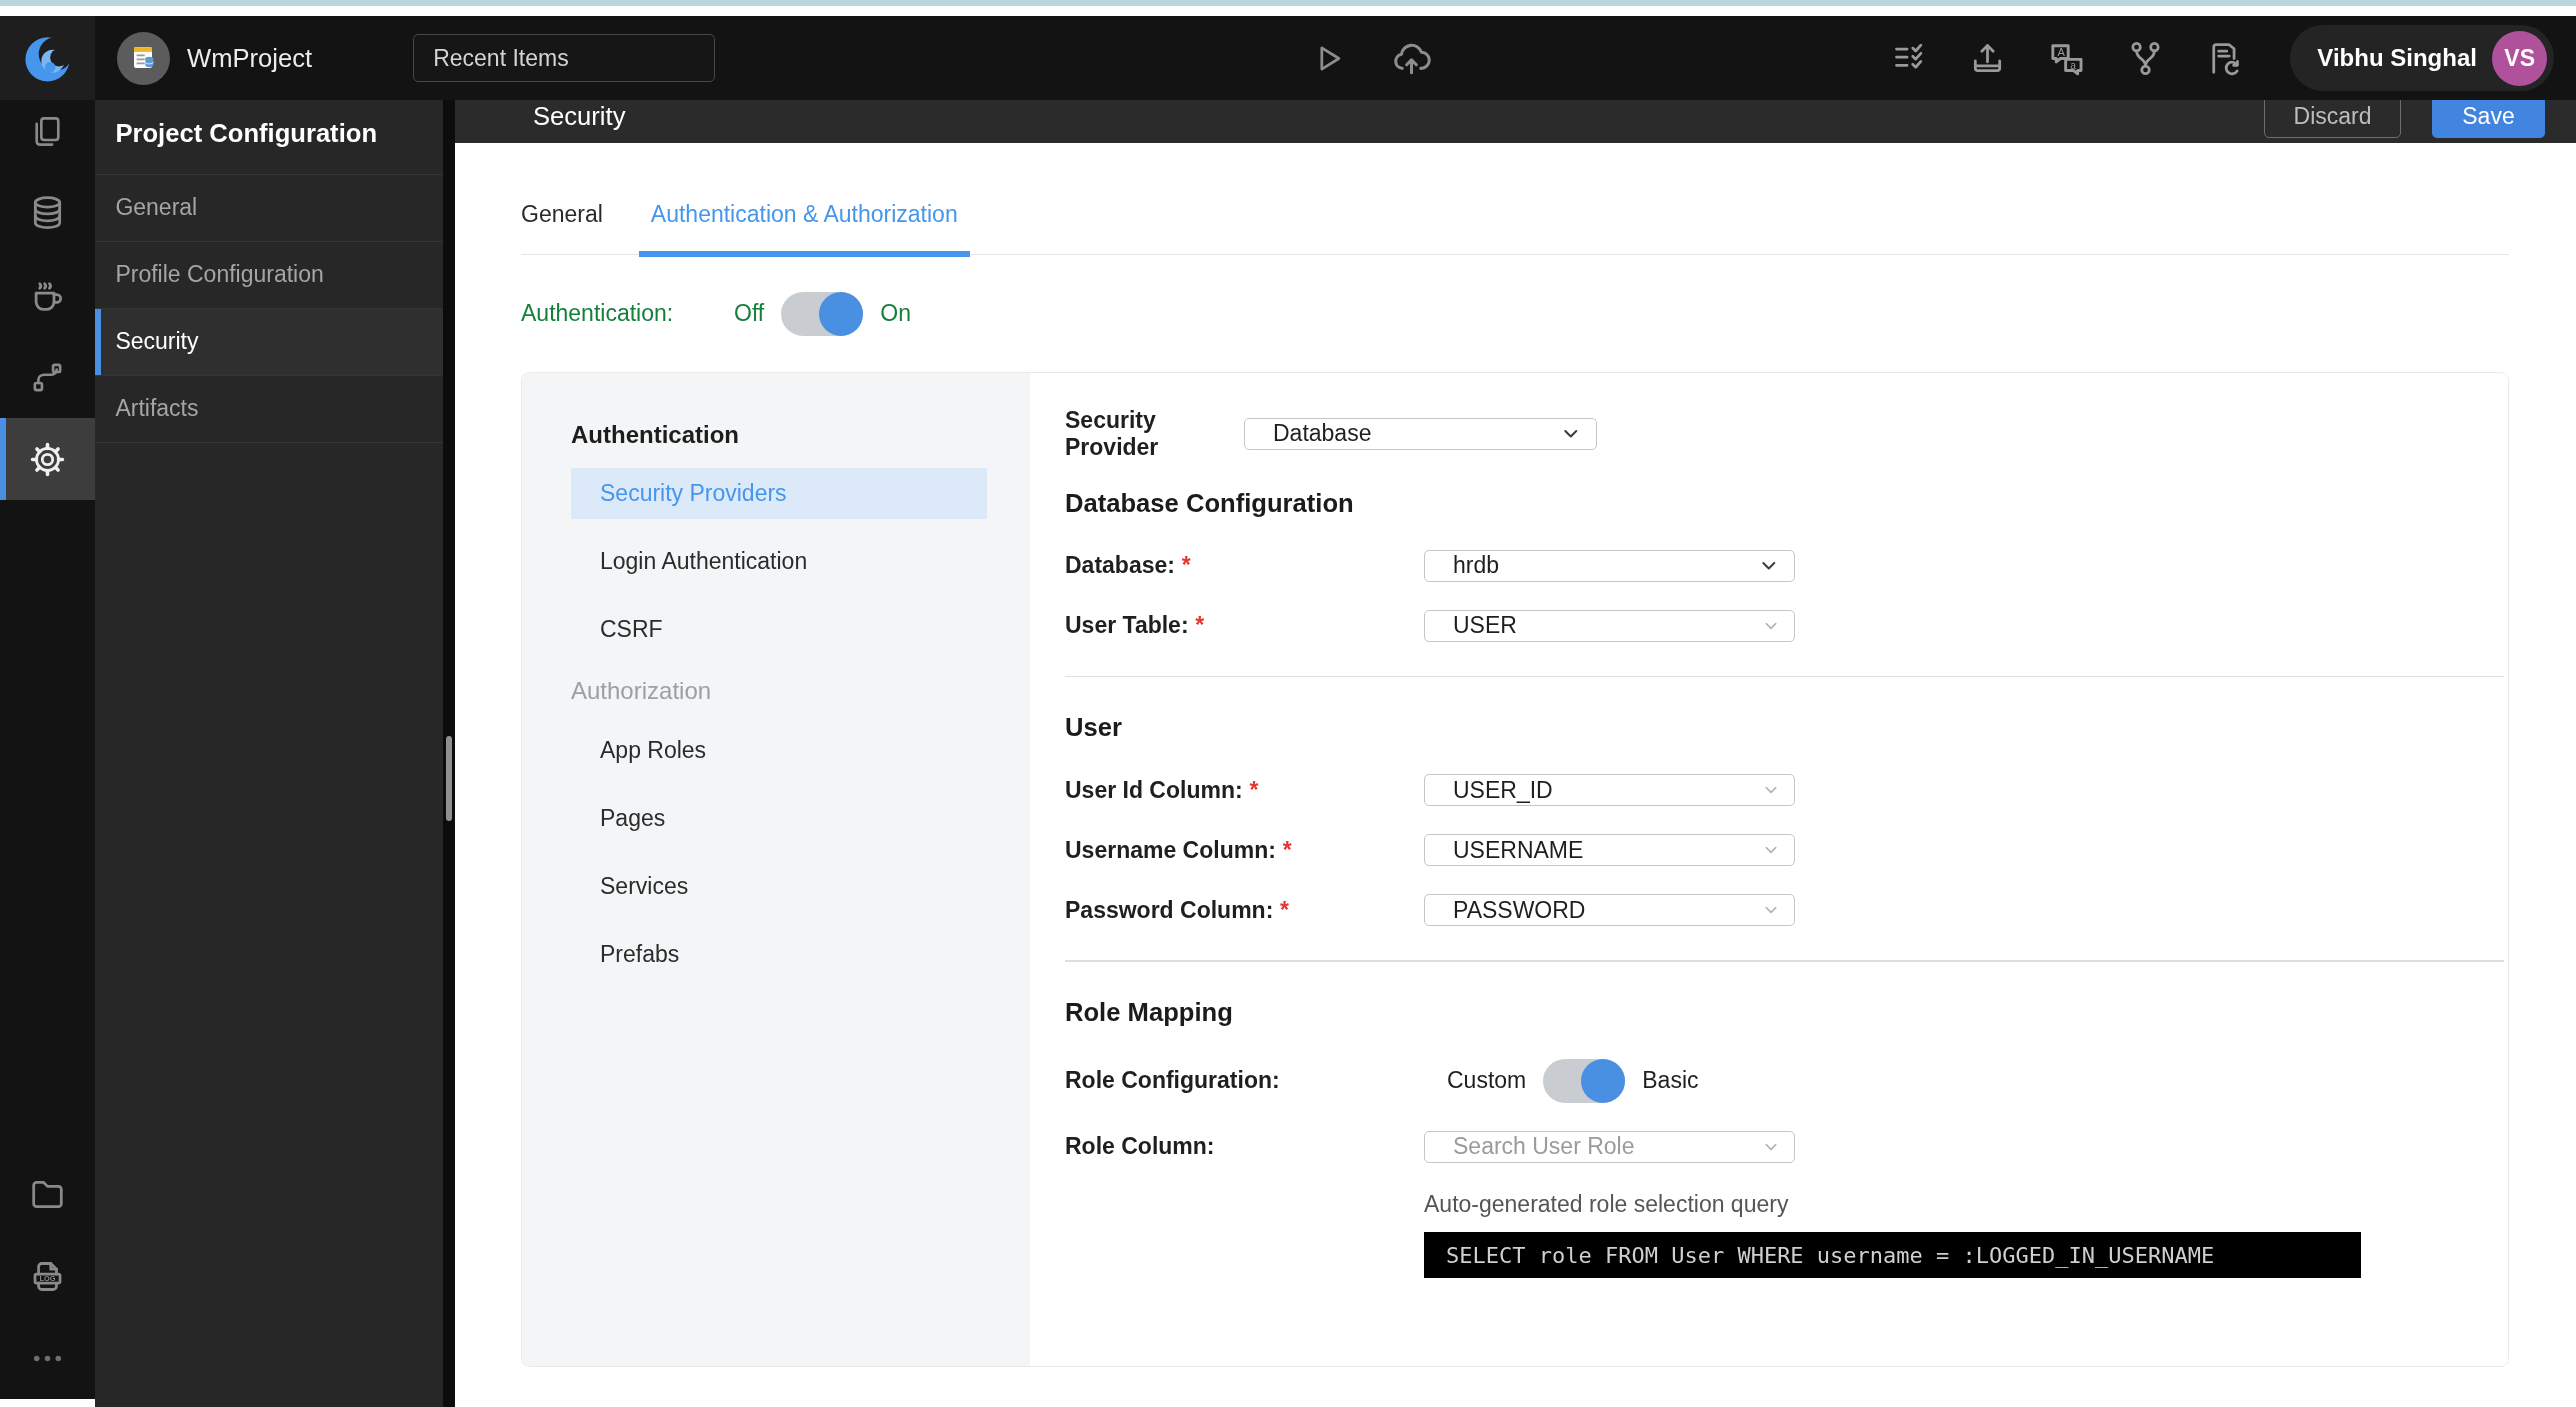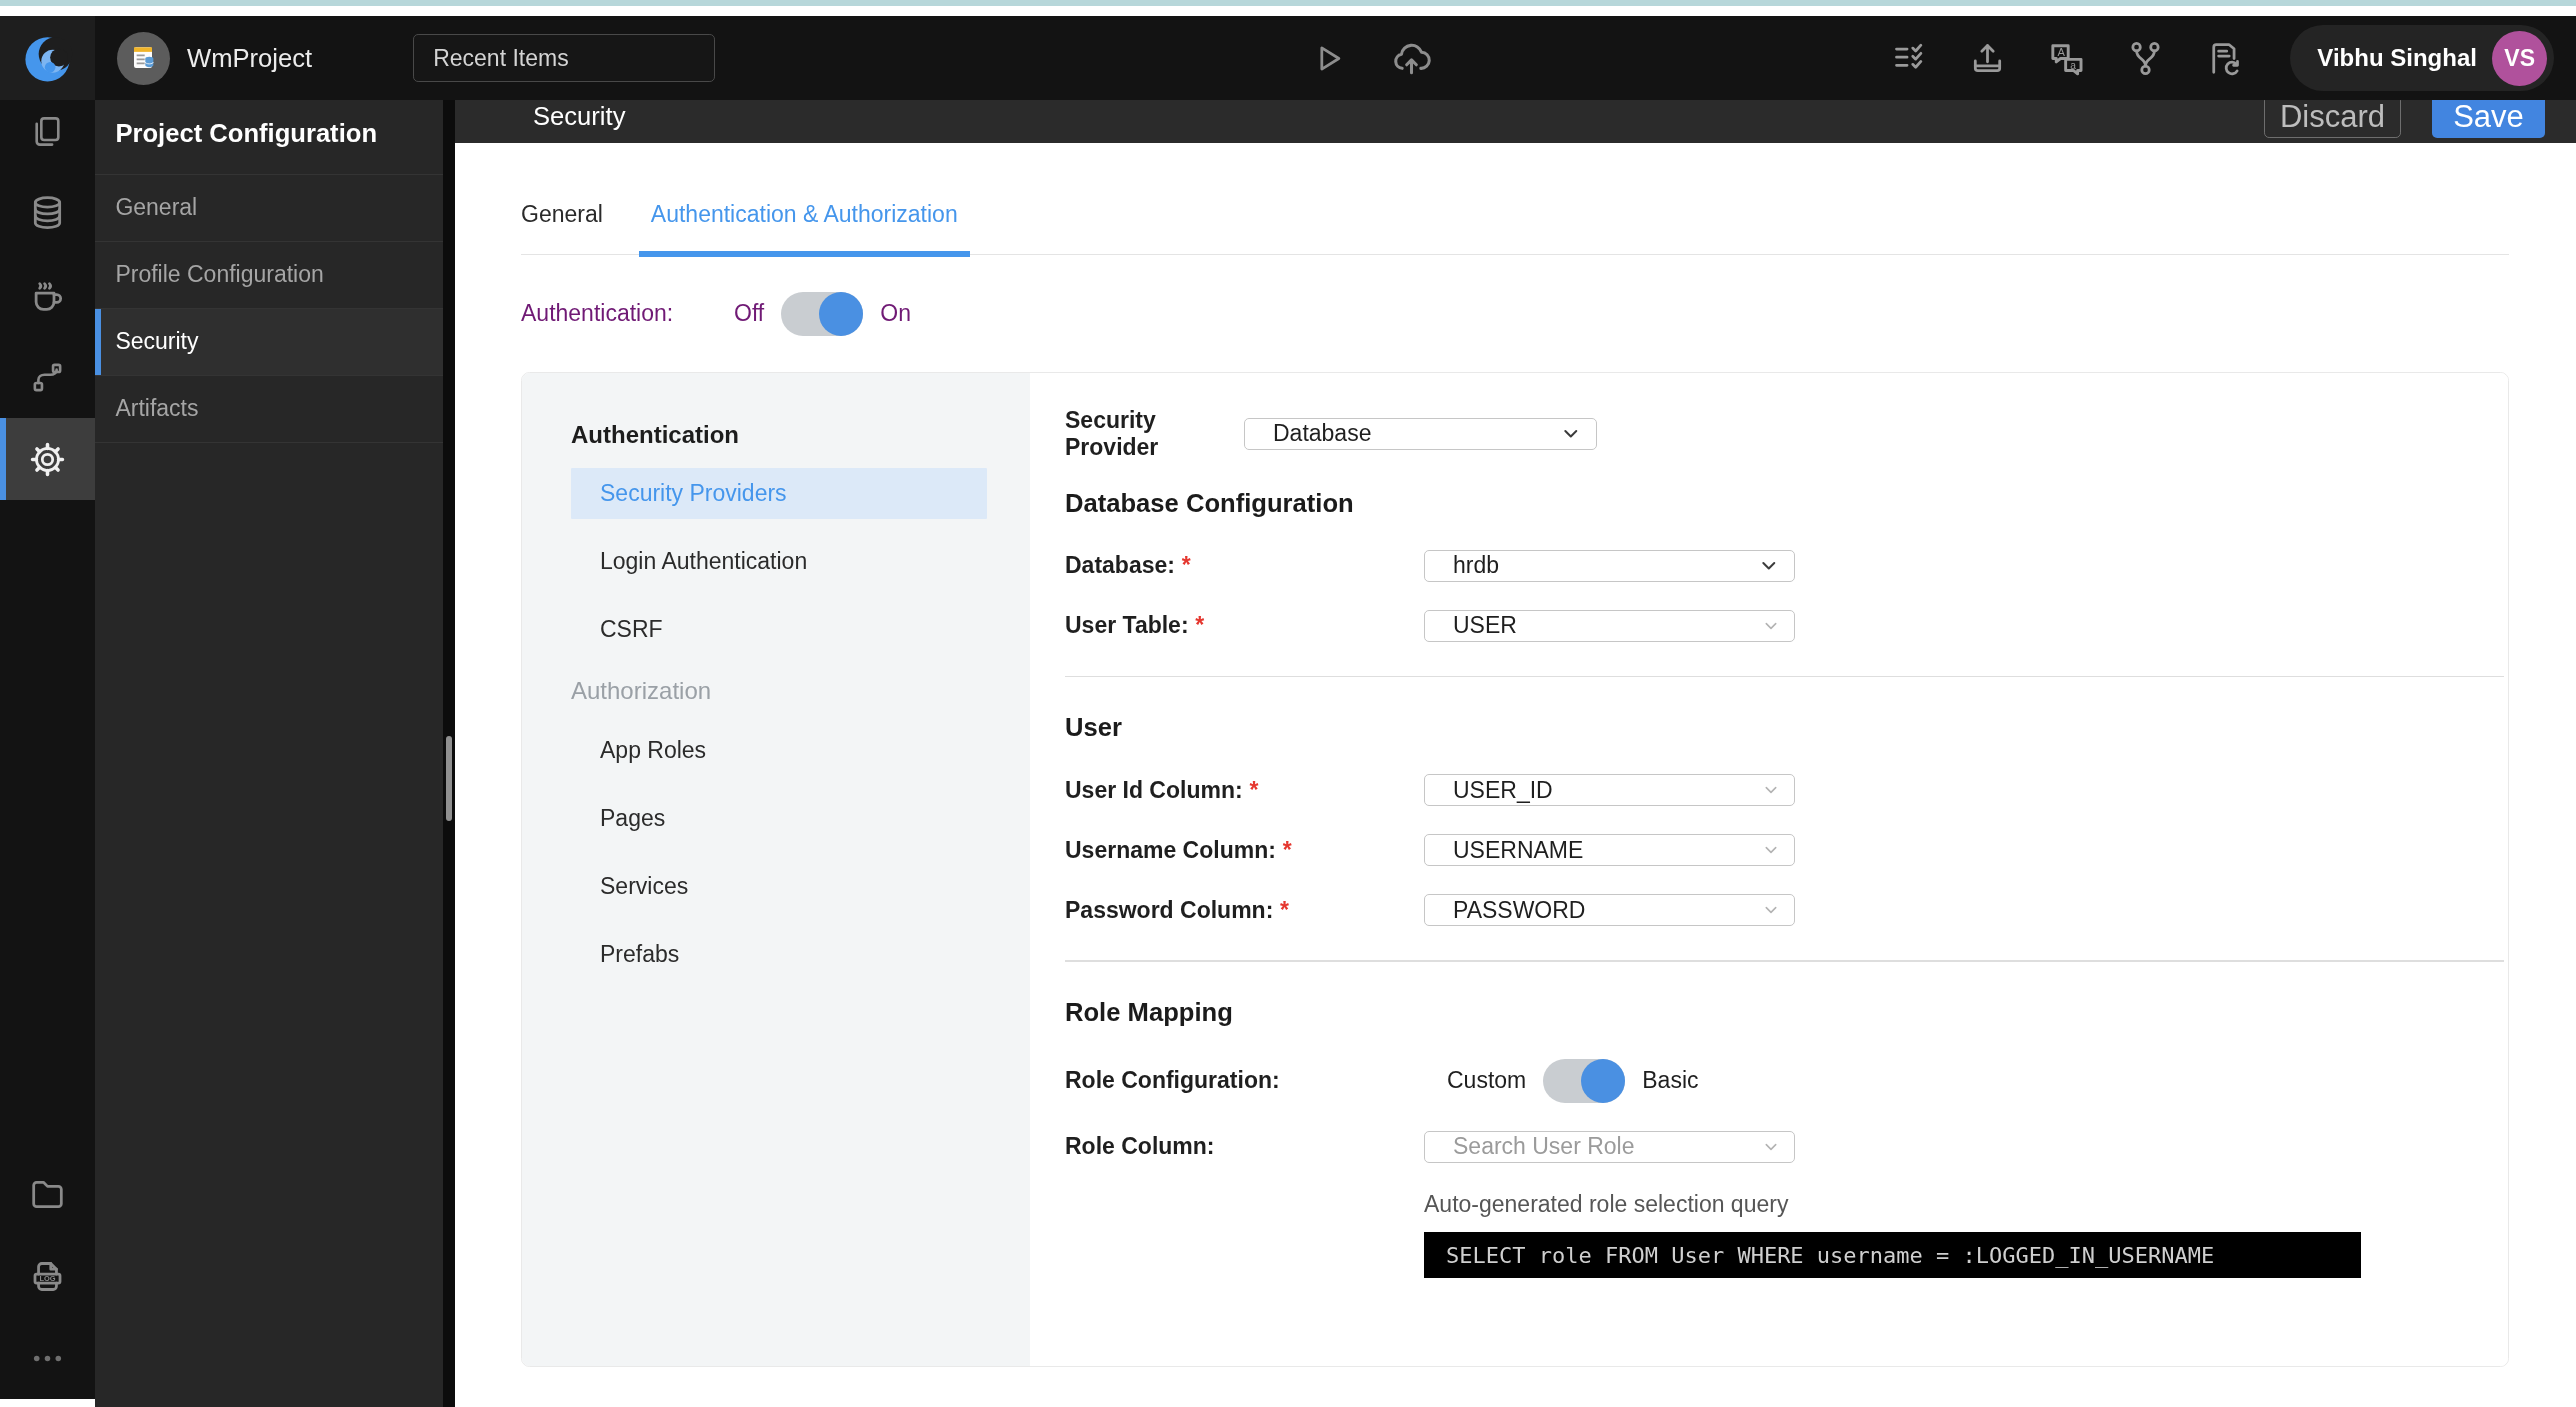--- a/index.html
+++ b/index.html
@@ -39,31 +39,31 @@
 
   
   .gutter{position:absolute;left:443px;top:90px;bottom:0;width:12px;background:#0c0c0c;z-index:4}
   .gutter-thumb{position:absolute;left:2.6px;top:646px;width:6.8px;height:85px;background:#8f8f8f;border-radius:3.4px}
 
   
   .main{position:absolute;left:455px;top:90px;right:0;bottom:0;background:#fff}
   .main-header{height:53px;background:#2b2b2b;display:flex;align-items:center;padding:0 31px 0 78px}
   .main-title{color:#fff;font-size:25.6px;font-weight:500}
   .header-actions{margin-left:auto;display:flex;gap:31px;align-items:center}
-  .btn{height:43px;border-radius:5.1px;font-size:31px;display:flex;align-items:center;justify-content:center;cursor:pointer;box-sizing:border-box}
+  .btn{height:43px;border-radius:5.1px;font-size:23px;display:flex;align-items:center;justify-content:center;cursor:pointer;box-sizing:border-box}
   .btn-discard{width:137px;border:1.7px solid #6e6e6e;color:#bdbdbd;background:transparent}
   .btn-save{width:113px;background:#4285e0;color:#fff;border:none}
 
   .content{padding:0 67px 0 66px}
   .tabs{display:flex;gap:48px;border-bottom:1.7px solid #e4e4e4;margin-top:58px}
   .tab{font-size:23px;color:#2a2a2a;padding-bottom:25.6px;position:relative;cursor:pointer}
   .tab.active{color:#4596ec}
   .tab.active::after{content:"";position:absolute;left:-12px;right:-12px;bottom:-3.4px;height:6px;background:#4596ec}
 
-  .auth-row{display:flex;align-items:center;margin-top:37px;font-size:23px;color:#701a75}
+  .auth-row{display:flex;align-items:center;margin-top:37px;font-size:23px;color:#15803d}
   .auth-label{width:213px;font-weight:500}
   .toggle{width:82px;height:44px;border-radius:22px;background:#c9cdd1;position:relative;margin:0 17px;cursor:pointer;flex:0 0 auto}
   .toggle-knob{position:absolute;right:0;top:0;width:44px;height:44px;border-radius:50%;background:#4a90e2}
 
   
   .panel{margin-top:36px;height:993px;border:1.7px solid #e9e9e9;border-radius:8.5px;display:flex;overflow:hidden;box-sizing:content-box}
   .panel-nav{flex:0 0 508px;background:#f3f5f6;padding-top:48px;box-sizing:border-box}
   .nav-heading{font-size:24px;font-weight:700;color:#1d1d1d;margin:0 0 19px 49px}
   .nav-heading.muted{color:#9aa0a6;font-weight:400;margin:22px 0 20.4px 49px}
   .nav-item{height:51px;margin:0 43px 17px 49px;border-radius:1px;display:flex;align-items:center;padding-left:29px;font-size:23px;color:#2b2b2b;cursor:pointer}

